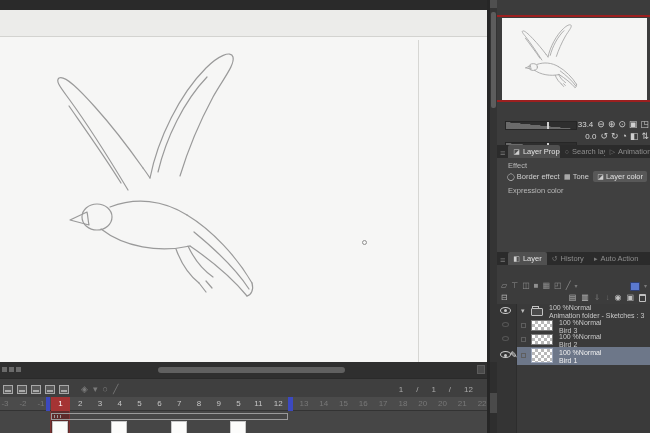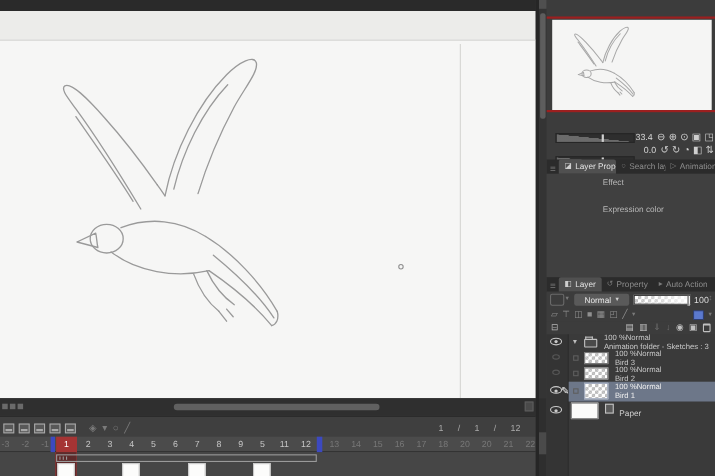--- a/index.html
+++ b/index.html
@@ -1,20 +1,20 @@
 <!DOCTYPE html>
 <html><head>
 <meta charset="utf-8">
 <style>
   * { margin:0; padding:0; box-sizing:border-box; }
   html,body { width:650px; height:433px; overflow:hidden; background:#3c3c3c;
     font-family:"Liberation Sans", sans-serif; }
   #app { position:relative; width:650px; height:433px; overflow:hidden; background:#3c3c3c; color:#ccc; }
   .abs { position:absolute; }
-  .lbl { color:#b8b8b8; font-size:7.5px;margin-left:40px; }
+  .lbl { color:#b8b8b8; font-size:7.5px; }
   .num { position:absolute; top:2px; font-size:8px; color:#c6c6c6; text-align:center; }
   .num.dim { color:#787878; }
   .icn { font-size:9px; color:#cfcfcf; line-height:1; }
   .icn.dim { color:#7a7a7a; }
   
   .checker { background-color:#fff;
     background-image:linear-gradient(45deg,#b9b9b9 25%,transparent 25%,transparent 75%,#b9b9b9 75%),
                      linear-gradient(45deg,#b9b9b9 25%,transparent 25%,transparent 75%,#b9b9b9 75%);
     background-size:6px 6px; background-position:0 0,3px 3px; }
   .eye { display:inline-block; width:11px; height:7px; border:1px solid #c9c9c9; border-radius:50%; position:relative; }
@@ -203,53 +203,53 @@
         <span class="icn dim" style="font-size:7px;">○</span>
         <span>Search layer</span>
       </div>
       <div class="tab" style="padding-right:0;">
         <span class="icn dim" style="font-size:7px;">▷</span>
         <span>Animation cels</span>
       </div>
     </div>
     <div class="abs" style="left:0;top:158px;width:153px;height:94px;background:#404040;">
       <span class="lbl abs" style="left:11px;top:3px;">Effect</span>
+      <div class="abs" style="left:10px;top:12px;width:140px;height:13px;display:flex;align-items:center;justify-content:space-between;">
+        <span style="display:flex;align-items:center;gap:2px;font-size:7.5px;color:#cfcfcf;">
+          <span class="icn" style="font-size:7px;">◯</span>
+          <span>Border effect</span>
+        </span>
+        <span style="display:flex;align-items:center;gap:2px;font-size:7.5px;color:#cfcfcf;">
+          <span class="icn" style="font-size:7px;">▦</span>
+          <span>Tone</span>
+        </span>
+        <span style="display:flex;align-items:center;gap:2px;font-size:7.5px;color:#e0e0e0;background:#585858;border-radius:2px;padding:1px 4px;">
+          <span class="icn" style="font-size:7px;">◪</span>
+          <span>Layer color</span>
+        </span>
+      </div>
       <span class="lbl abs" style="left:11px;top:28px;">Expression color</span>
     </div>
 
     <div class="abs" style="left:0;top:252px;width:153px;height:13px;background:#2b2b2b;display:flex;align-items:flex-end;">
       <span class="icn dim" style="padding:0 3px;">≡</span>
       <div class="tab active">
         <span class="icn" style="font-size:7px;">◧</span>
         <span>Layer</span>
       </div>
       <div class="tab">
         <span class="icn dim" style="font-size:7px;">↺</span>
-        <span>Property</span>
+        <span>History</span>
       </div>
       <div class="tab" style="padding-right:0;">
         <span class="icn dim" style="font-size:7px;">▸</span>
         <span>Auto Action</span>
       </div>
     </div>
 
-    <div class="abs" style="left:0;top:266px;width:153px;height:14px;background:#3c3c3c;">
-      <span class="abs" style="left:3px;top:1px;width:13px;height:11px;border:1px solid #6a6a6a;border-radius:2px;"></span>
-      <span class="icn dim abs" style="left:17px;top:3px;font-size:6px;">▾</span>
-      <div class="abs" style="left:25px;top:1px;width:50px;height:11px;background:#5a5a5a;border-radius:2px;display:flex;align-items:center;justify-content:center;gap:4px;">
-        <span style="font-size:7.5px;color:#e8e8e8;">Normal</span>
-        <span class="icn" style="font-size:6px;">▾</span>
-      </div>
-      <div class="abs checker" style="left:79px;top:2px;width:52px;height:9px;border:1px solid #2a2a2a;">
-        <span class="abs" style="left:0;top:0;right:0;bottom:0;background:linear-gradient(to right,rgba(255,255,255,0),rgba(255,255,255,.9));"></span>
-        <span class="abs" style="right:0;top:0;width:2px;height:9px;background:#efefef;border-left:1px solid #555;"></span>
-      </div>
-      <span class="abs" style="left:134px;top:2px;font-size:8px;color:#ddd;">100</span>
-      <span class="icn dim abs" style="left:147px;top:2px;font-size:7px;">↕</span>
-    </div>
 
     <div class="abs" style="left:0;top:280px;width:153px;height:12px;background:#3c3c3c;display:flex;align-items:center;gap:4px;padding-left:4px;">
       <span id="lp-row2" style="display:flex;gap:4px;">
           <div style="font-size: 8px; color: rgb(143, 143, 143); line-height: 1;">▱</div>
           <div style="font-size: 8px; color: rgb(143, 143, 143); line-height: 1;">⊤</div>
           <div style="font-size: 8px; color: rgb(143, 143, 143); line-height: 1;">◫</div>
           <div style="font-size: 8px; color: rgb(143, 143, 143); line-height: 1;">■</div>
           <div style="font-size: 8px; color: rgb(143, 143, 143); line-height: 1;">▦</div>
           <div style="font-size: 8px; color: rgb(143, 143, 143); line-height: 1;">◰</div>
           <div style="font-size: 8px; color: rgb(143, 143, 143); line-height: 1;">╱</div>
@@ -305,22 +305,16 @@
           <div style="position: absolute; inset: 0px 0px 0px 20px; background: rgb(109, 119, 137);"></div>
           <div class="eye" style="position: absolute; left: 3px; top: 4px;"></div>
           <div style="position: absolute; left: 13px; top: 3px; font-size: 9px; color: rgb(237, 237, 237); z-index: 2;">✎</div>
           <div style="position: absolute; left: 24px; top: 6px; width: 5px; height: 5px; border: 1px solid rgb(94, 94, 94); z-index: 2;"></div>
           <div class="checker" style="position: absolute; left: 34px; top: 1px; width: 22px; height: 15px; border: 1px solid rgb(154, 164, 184); z-index: 2;"></div>
           <div style="position: absolute; left: 62px; top: 2px; z-index: 2;">
             <div style="font-size: 7px; line-height: 7.5px; color: rgb(240, 240, 240); white-space: nowrap;">100 %Normal</div>
             <div style="font-size: 7px; line-height: 7.5px; color: rgb(240, 240, 240); white-space: nowrap;">Bird 1</div>
           </div>
         </div>
-        <div style="position: absolute; left: 0px; right: 0px; top: 61px; height: 18px;">
-          <div class="eye" style="position: absolute; left: 3px; top: 4px;"></div>
-          <div style="position: absolute; left: 22px; top: 1px; width: 25px; height: 15px; background: rgb(251, 251, 250); border: 1px solid rgb(138, 138, 138); z-index: 2;"></div>
-          <div class="sheetic" style="position: absolute; left: 53px; top: 2px; z-index: 2;"></div>
-          <div style="position: absolute; left: 66px; top: 6px; font-size: 7.5px; color: rgb(210, 210, 210); z-index: 2;">Paper</div>
-        </div>
       </div>
   </div>
 
 </div>
 
 </body></html>

